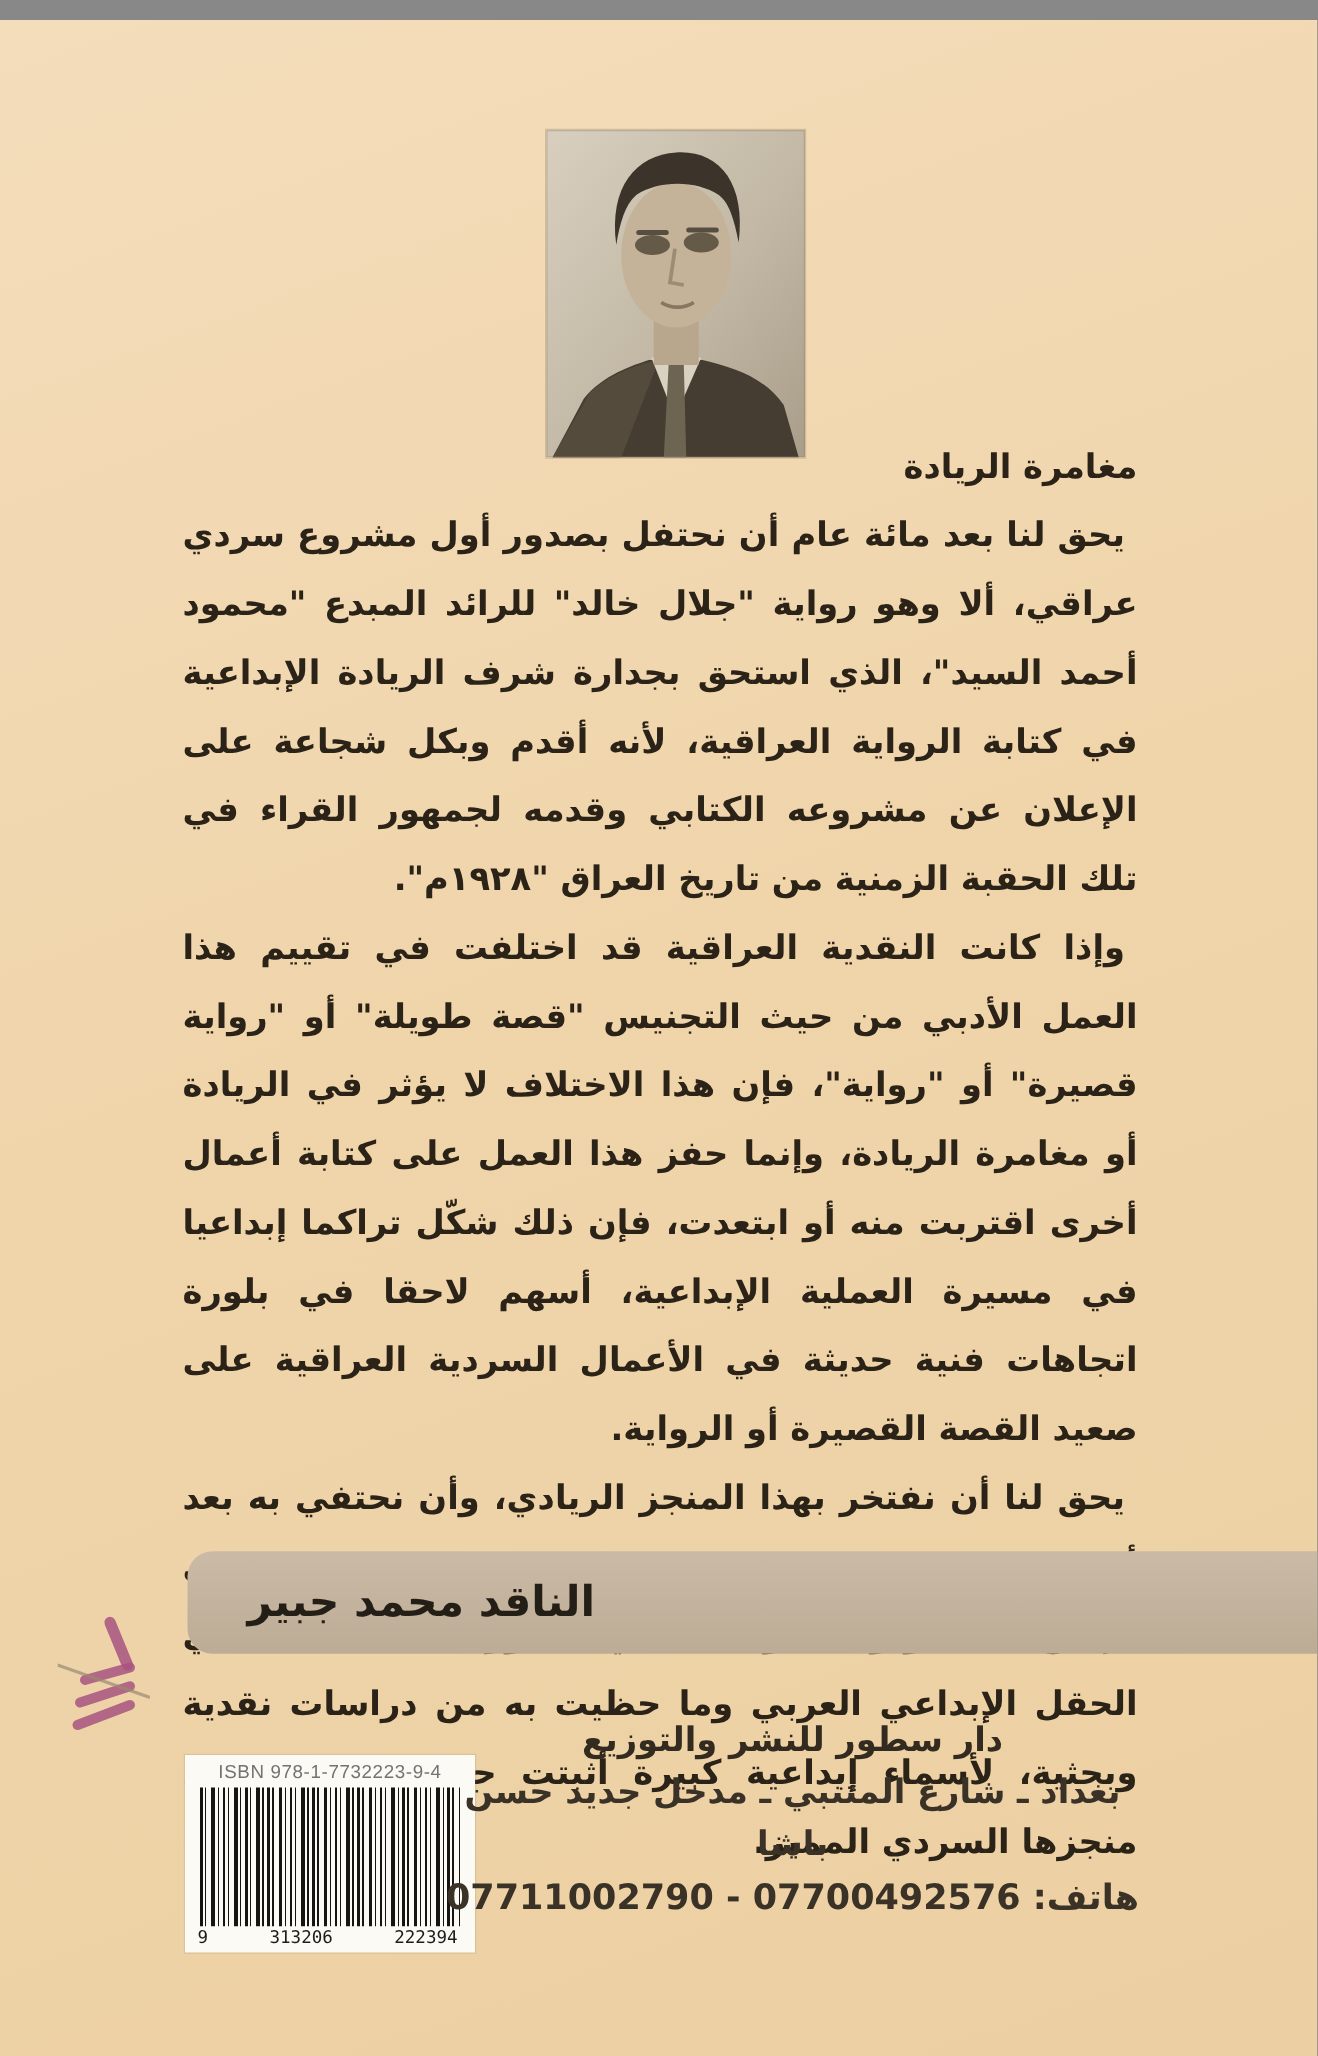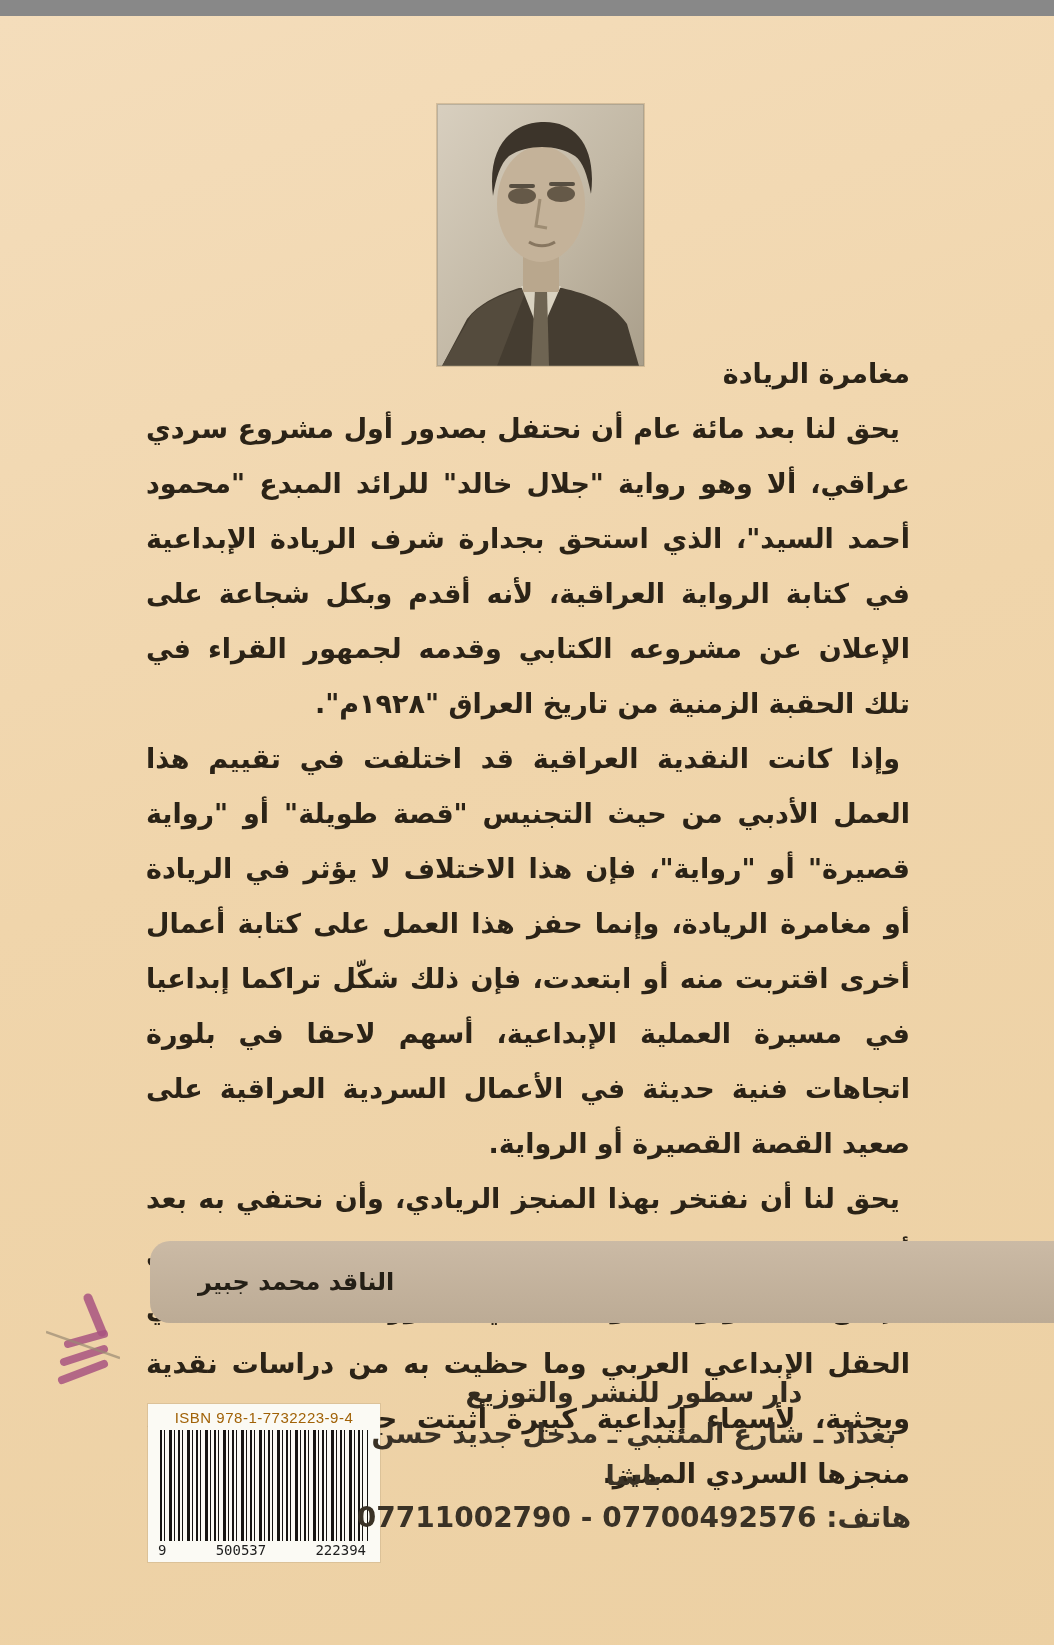--- a/index.html
+++ b/index.html
@@ -30,36 +30,36 @@
   .content .title{white-space:nowrap;}
   .content p{margin:0;text-indent:10px;}
   
   .banner{
     position:absolute;left:150px;right:0;top:1225px;height:82px;
     background:linear-gradient(180deg,#cbbaa5,#bcab95);
     border-radius:20px 0 0 20px;
   }
   .banner .critic{
     position:absolute;left:48px;top:50%;transform:translateY(-50%);
-    direction:rtl;font-size:24px;font-weight:bold;color:#241f16;
+    direction:rtl;font-size:34px;font-weight:bold;color:#241f16;
     white-space:nowrap;
     text-align:right;
   }
   
   .mark{position:absolute;left:46px;top:1276px;width:74px;height:100px;}
   
   .barcode{
     position:absolute;left:148px;top:1388px;width:232px;height:158px;
     background:#fbfaf4;
     display:flex;flex-direction:column;
     box-shadow:0 0 0 1px rgba(150,130,100,.2);
   }
   .isbn-label{
     font-family:"Liberation Sans",sans-serif;
-    font-size:15px;color:#a16207;text-align:center;
+    font-size:15px;color:#737373;text-align:center;
     padding-top:5px;letter-spacing:.5px;white-space:nowrap;
   }
   .bars{
     flex:1;margin:4px 12px 0 12px;
     background:repeating-linear-gradient(90deg,
       #171512 0 2px,#fbfaf4 2px 4px,
       #171512 4px 5px,#fbfaf4 5px 9px,
       #171512 9px 12px,#fbfaf4 12px 14px,
       #171512 14px 15px,#fbfaf4 15px 18px);
   }
@@ -142,21 +142,21 @@
       <path d="M16,88 L58,72" stroke="#a85480" stroke-width="8" stroke-linecap="round" fill="none" opacity=".85"></path>
       <path d="M0,40 L74,66" stroke="#9a8a74" stroke-width="2.5" fill="none" opacity=".7"></path>
     </svg>
   </div>
 
   <div class="barcode">
     <div class="isbn-label">ISBN  978-1-7732223-9-4</div>
     <div class="bars"></div>
     <div class="barcode-digits">
       <span>9</span>
-      <span>500537</span>
+      <span>313206</span>
       <span>222394</span>
     </div>
   </div>
 
 
   <div class="pub">
     <div class="name">دار سطور للنشر والتوزيع</div>
     <div class="address">بغداد ـ شارع المتنبي ـ مدخل جديد حسن باشا</div>
     <div class="phone">هاتف: 07700492576 - 07711002790</div>
   </div>

